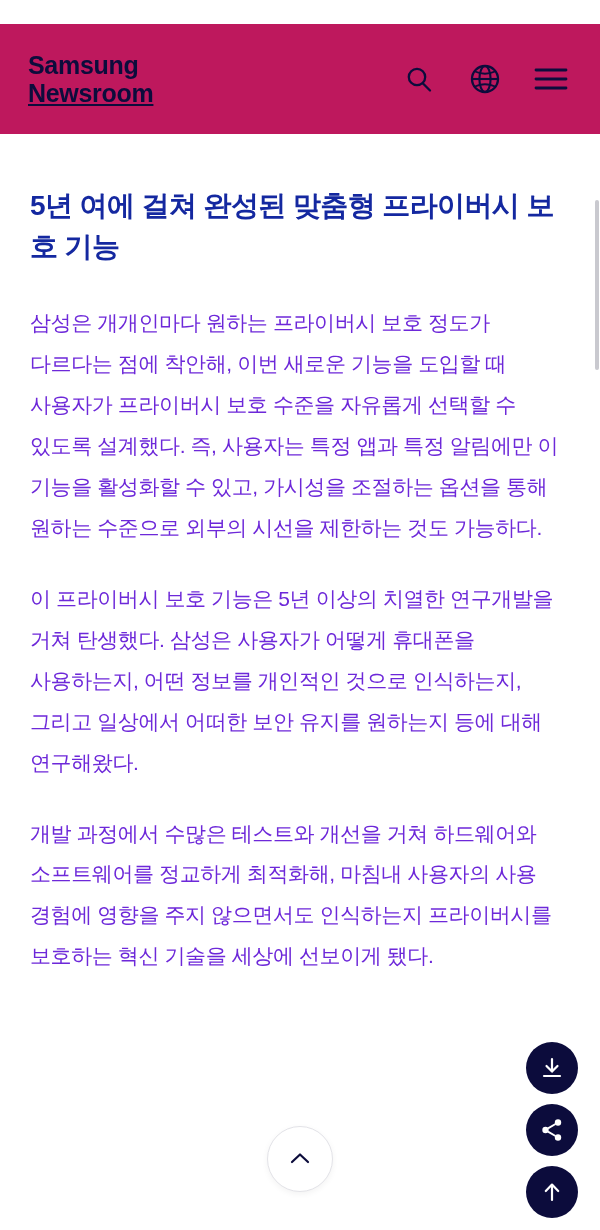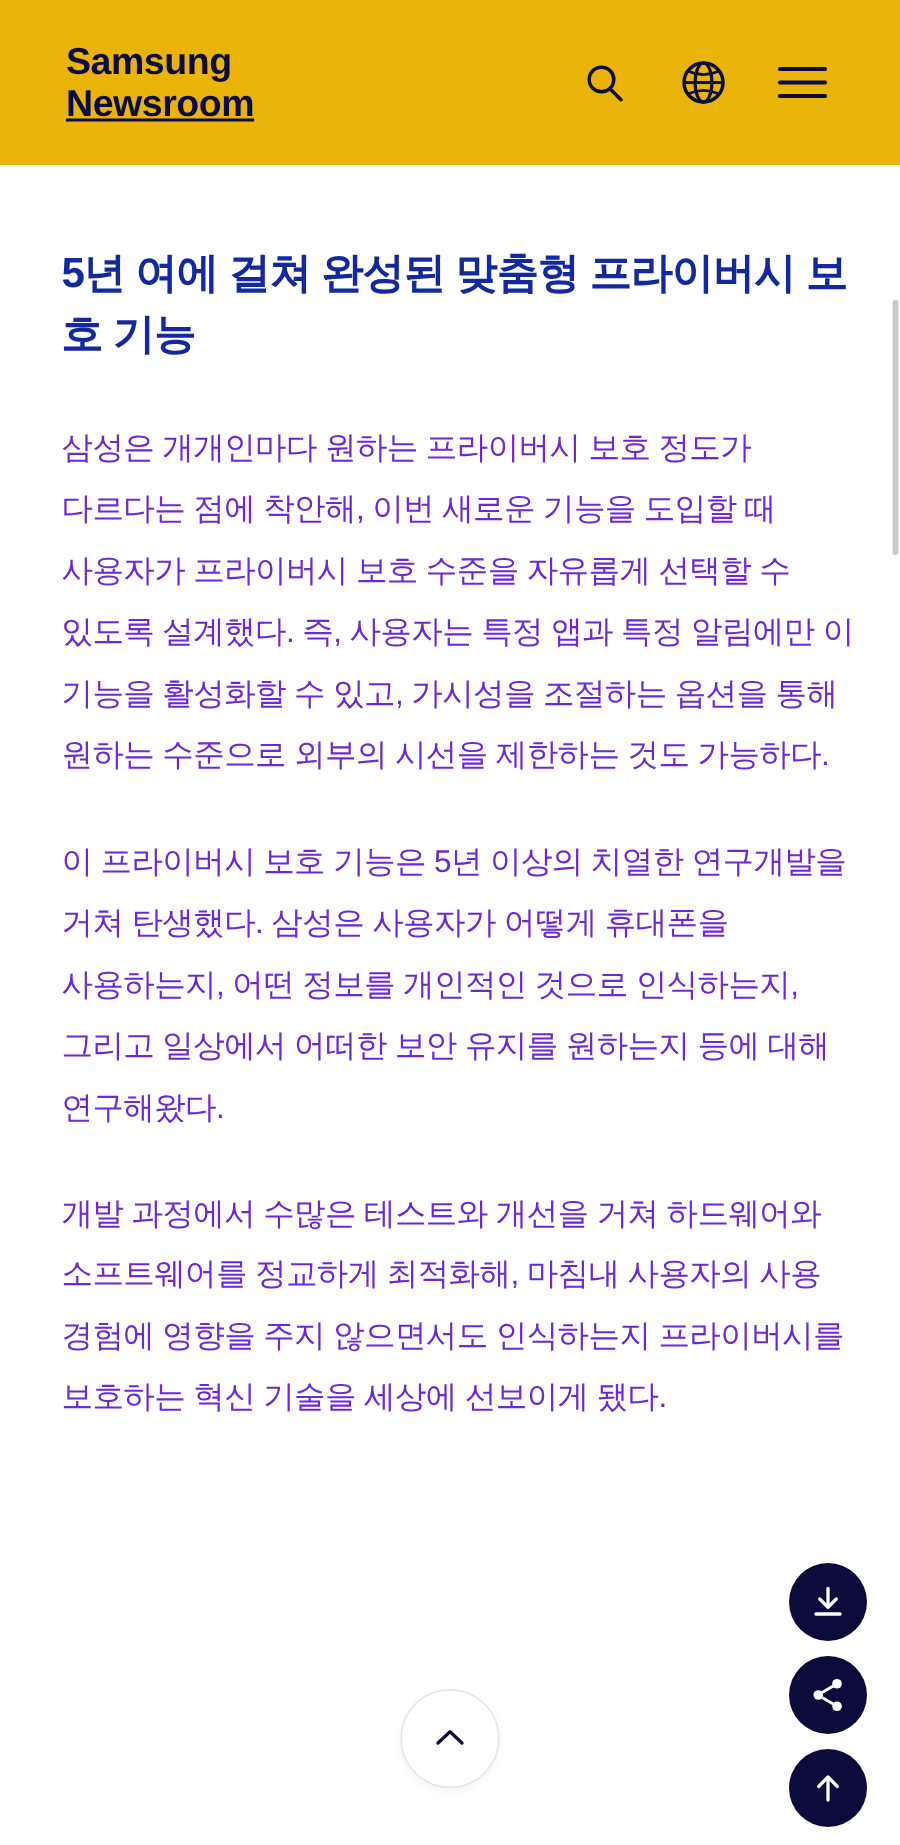--- a/index.html
+++ b/index.html
@@ -11,25 +11,26 @@
   }
   body {
     position: relative;
     overflow: hidden;
   }
 
   
   .header {
     position: relative;
     height: 110px;
-    padding: 0 44px;
+    padding: 0 28px;
     display: flex;
     align-items: center;
     justify-content: space-between;
-    background: #eab308;
+    background: #be185d;
+    margin-top: 24px;
   }
   .brand {
     font-size: 25px;
     font-weight: bold;
     line-height: 1.12;
     color: #0c0c3c;
     letter-spacing: -0.3px;
   }
   .brand .line2 { display: block; text-decoration: underline; }
   .header-icons {
@@ -46,21 +47,20 @@
     justify-content: center;
     cursor: pointer;
     background: none;
     border: none;
   }
   .icon-btn svg { display: block; }
 
   
   .article {
     padding: 52px 30px 0 30px;
-    margin-left: 11px;
   }
   .article-title {
     font-size: 28px;
     font-weight: bold;
     line-height: 1.45;
     color: #1428a0;
     letter-spacing: -0.6px;
     margin-bottom: 36px;
   }
   .para {

